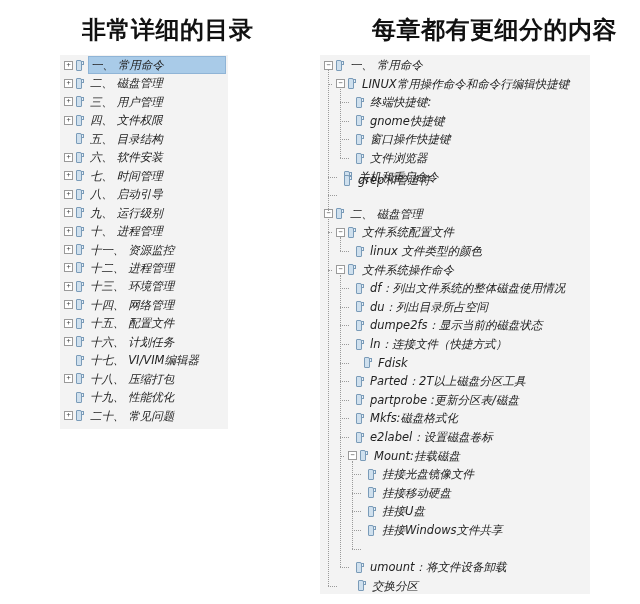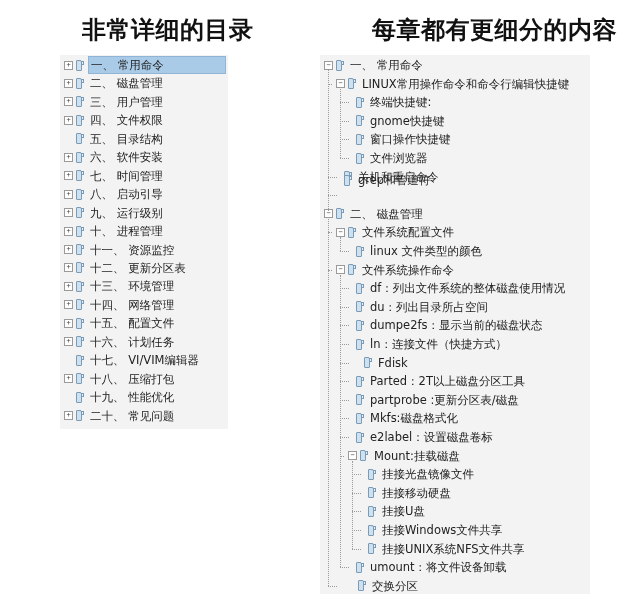--- a/index.html
+++ b/index.html
@@ -7,21 +7,21 @@
          font-family:"DejaVu Sans", sans-serif; color:#222; }
   .heading { position:absolute; top:14px; font-size:24px; font-weight:bold; color:#111;
              letter-spacing:0.5px; white-space:nowrap; }
   .heading.left { left:82px; }
   .heading.right { left:372px; }
   .panel { position:absolute; background:#f3f3f3; }
   .panel.left { left:60px; top:55px; width:168px; height:374px; }
   .panel.right { left:320px; top:55px; width:270px; height:539px; }
   .row { position:absolute; height:18px; display:flex; align-items:center;
          font-size:11.5px; white-space:nowrap; color:#222; }
-  .row .label { padding:0 2px; line-height:16px; }
+  .row .label { padding:0 2px; line-height:16px;font-style:italic; }
   .row.selected .label { background:#a9cbe8; border:1px solid #8fb4d6; }
   .exp { width:7px; height:7px; border:1px solid #9a9a9a; background:#fff;
          font-size:7px; line-height:7px; text-align:center; color:#444;
          box-sizing:content-box; margin-right:3px; font-family:"DejaVu Sans Mono", monospace; }
   .exp-spacer { width:9px; margin-right:3px; }
   .book { width:8px; height:11px; margin-right:4px; position:relative; }
   .book::before { content:""; position:absolute; left:0; top:0; width:6px; height:11px;
                   background:#cfe0ee; border:1px solid #7a9bb8; border-radius:1px 2px 1px 1px;
                   box-sizing:border-box; }
   .book::after { content:""; position:absolute; left:5px; top:1px; width:3px; height:4px;
@@ -87,21 +87,21 @@
       <span class="label">十、 进程管理</span>
     </div>
     <div class="row" style="left: 4px; top: 185.5px;">
       <span class="exp">+</span>
       <span class="book"></span>
       <span class="label">十一、 资源监控</span>
     </div>
     <div class="row" style="left: 4px; top: 203.95px;">
       <span class="exp">+</span>
       <span class="book"></span>
-      <span class="label">十二、 更新分区表</span>
+      <span class="label">十二、 进程管理</span>
     </div>
     <div class="row" style="left: 4px; top: 222.4px;">
       <span class="exp">+</span>
       <span class="book"></span>
       <span class="label">十三、 环境管理</span>
     </div>
     <div class="row" style="left: 4px; top: 240.85px;">
       <span class="exp">+</span>
       <span class="book"></span>
       <span class="label">十四、 网络管理</span>
@@ -266,24 +266,20 @@
     <div class="row" style="left: 48px; top: 447.4px;">
       <span class="book"></span>
       <span class="label">挂接U盘</span>
     </div>
     <div class="hline" style="left: 32px; top: 475px; width: 9px;"></div>
     <div class="row" style="left: 48px; top: 466px;">
       <span class="book"></span>
       <span class="label">挂接Windows文件共享</span>
     </div>
     <div class="hline" style="left: 32px; top: 493.6px; width: 9px;"></div>
-    <div class="row" style="left: 48px; top: 484.6px;">
-      <span class="book"></span>
-      <span class="label">挂接UNIX系统NFS文件共享</span>
-    </div>
     <div class="hline" style="left: 20px; top: 512.2px; width: 9px;"></div>
     <div class="row" style="left: 36px; top: 503.2px;">
       <span class="book"></span>
       <span class="label">umount：将文件设备卸载</span>
     </div>
     <div class="hline" style="left: 8px; top: 530.8px; width: 9px;"></div>
     <div class="row" style="left: 38px; top: 521.8px; align-items: center;">
       <span class="book"></span>
       <span class="label">交换分区</span>
     </div>

